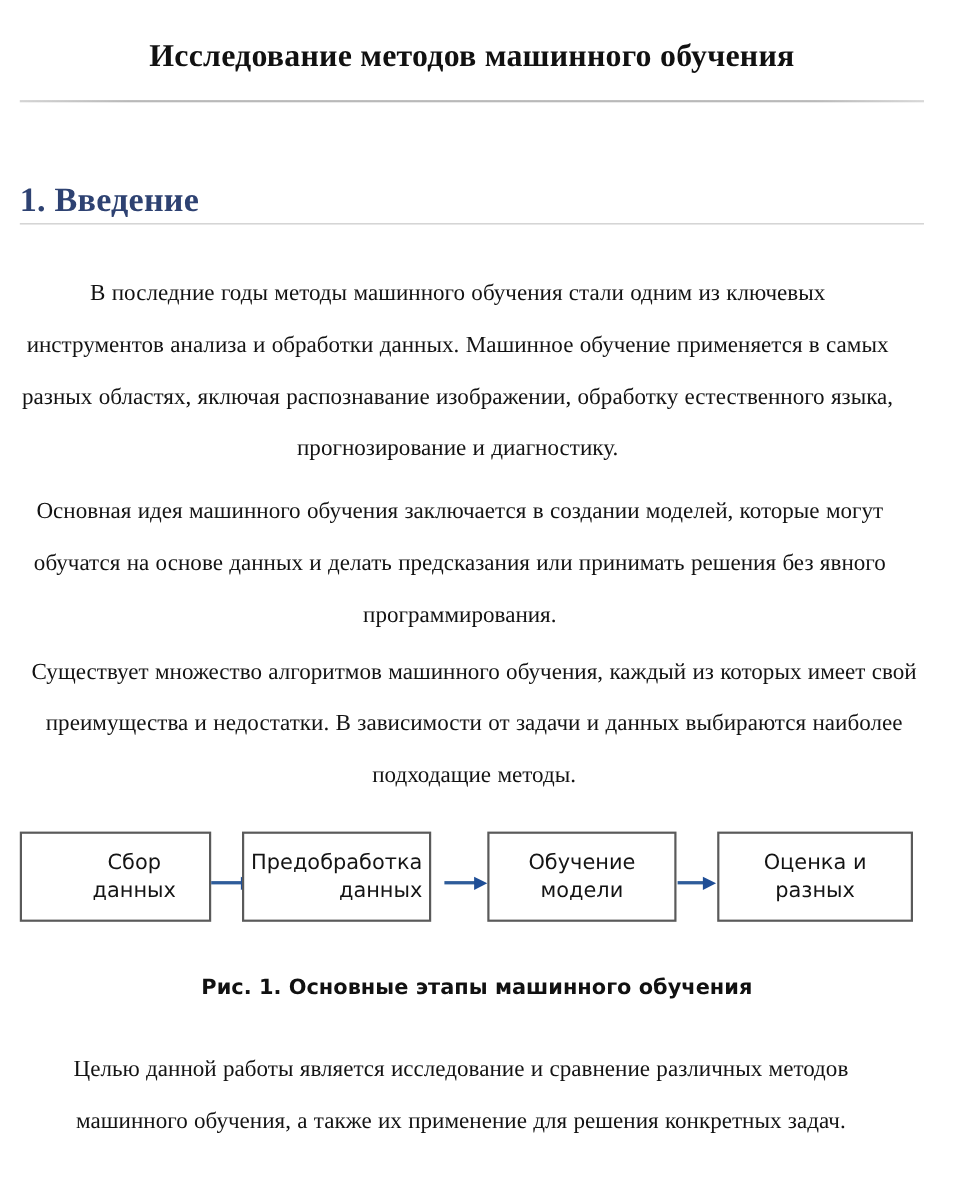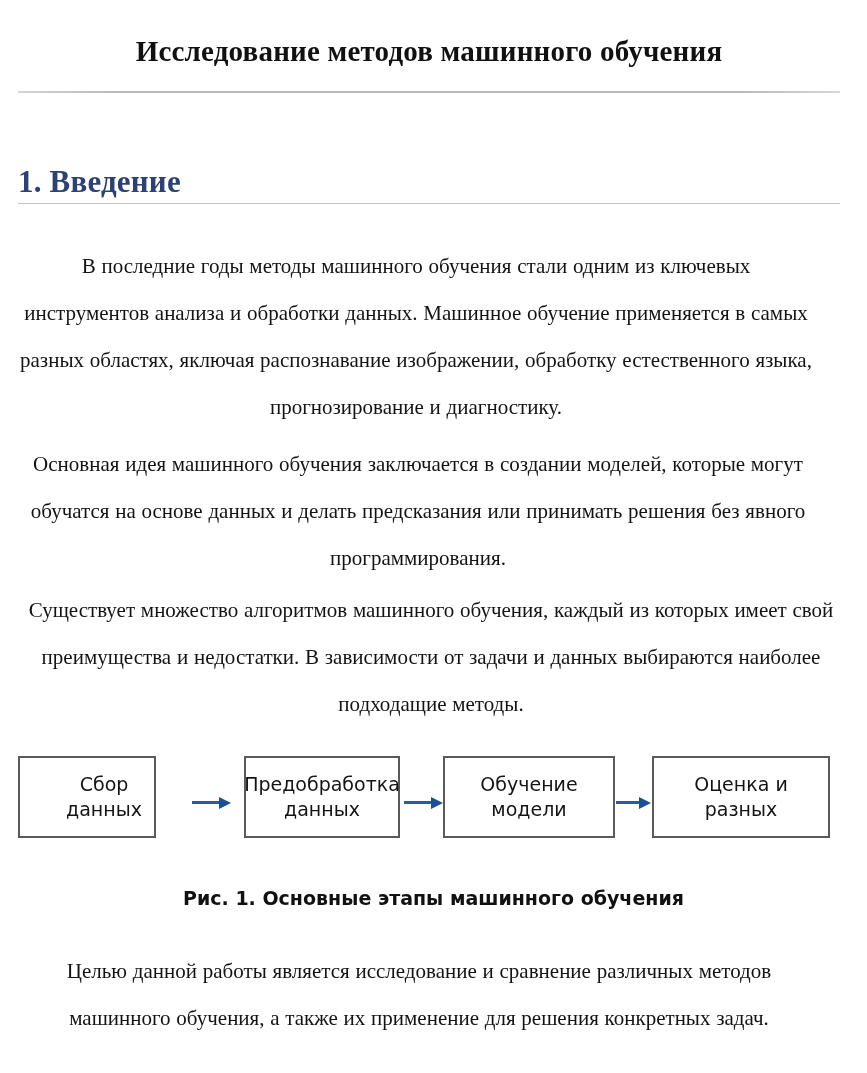--- a/index.html
+++ b/index.html
@@ -113,22 +113,22 @@
     align-items: center;
     justify-content: center;
     text-align: center;
     font-family: "DejaVu Sans", "Liberation Sans", sans-serif;
     font-size: 19px;
     line-height: 25px;
     color: #141414;
     padding: 0 6px;
   }
 
-  .box-1 { left: 0px;   width: 138px; padding-left: 40px; }
-  .box-2 { left: 226px; width: 156px; }
+  .box-1 { left: 0px;   width: 174px; padding-left: 40px; }
+  .box-2 { left: 202px; width: 172px; text-align: right; }
   .box-3 { left: 425px; width: 172px; }
   .box-4 { left: 634px; width: 178px; }
 
   .flow-arrow {
     position: absolute;
     top: 41px;
     height: 12px;
   }
 
   .flow-arrow .shaft {

